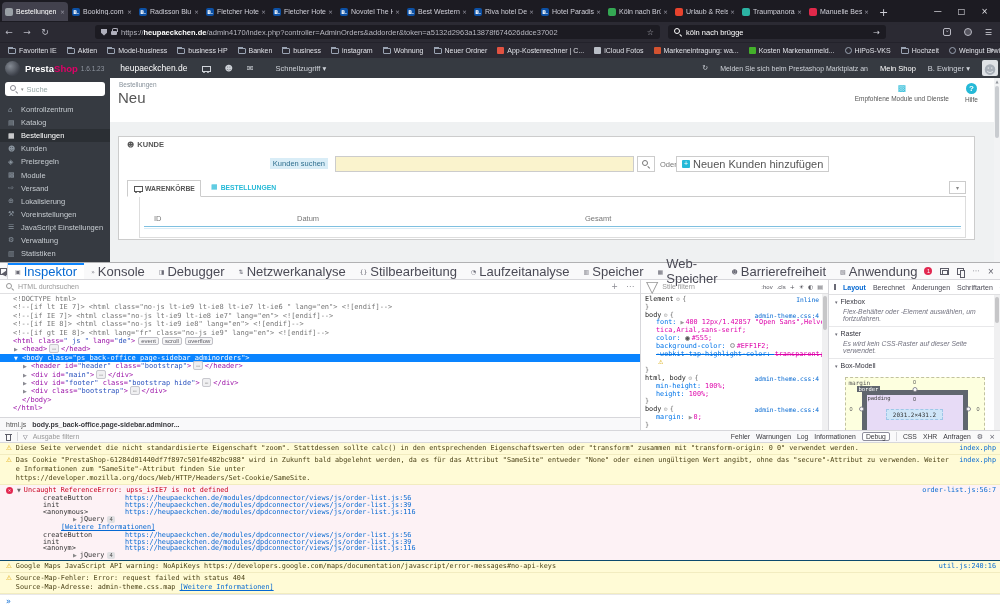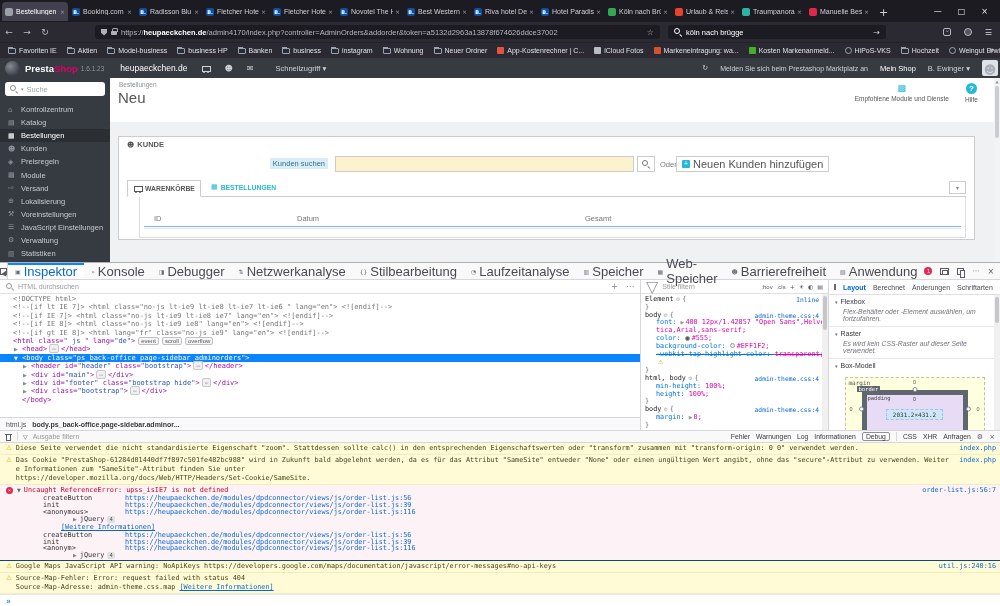--- a/index.html
+++ b/index.html
@@ -669,20 +669,21 @@
             <div class="tl" style="padding-left: 5px;"><span class="arr"></span><span class="sg-c">&lt;!--[if IE 8]&gt; &lt;html class="no-js lt-ie9 ie8" lang="en"&gt; &lt;![endif]--&gt;</span></div>
             <div class="tl" style="padding-left: 5px;"><span class="arr"></span><span class="sg-c">&lt;!--[if gt IE 8]&gt; &lt;html lang="fr" class="no-js ie9" lang="en"&gt; &lt;![endif]--&gt;</span></div>
             <div class="tl" style="padding-left: 5px;"><span class="arr"></span><span class="sg-t">&lt;html</span><span class="sg-t"> class=</span><span class="sg-v">" js "</span><span class="sg-t"> lang=</span><span class="sg-v">"de"</span><span class="sg-t">&gt;</span><span class="nbadge">event</span><span class="nbadge">scroll</span><span class="nbadge">overflow</span></div>
             <div class="tl" style="padding-left: 14px;"><span class="arr">▶</span><span class="sg-t">&lt;head&gt;</span><span class="sg-e">⋯</span><span class="sg-t">&lt;/head&gt;</span></div>
             <div class="tl sel" style="padding-left: 14px;"><span class="arr">▼</span><span class="sg-w">&lt;body class="ps_back-office page-sidebar adminorders"&gt;</span></div>
             <div class="tl" style="padding-left: 23px;"><span class="arr">▶</span><span class="sg-t">&lt;header </span><span class="sg-t">id=</span><span class="sg-v">"header"</span><span class="sg-t"> class=</span><span class="sg-v">"bootstrap"</span><span class="sg-t">&gt;</span><span class="sg-e">⋯</span><span class="sg-t">&lt;/header&gt;</span></div>
             <div class="tl" style="padding-left: 23px;"><span class="arr">▶</span><span class="sg-t">&lt;div </span><span class="sg-t">id=</span><span class="sg-v">"main"</span><span class="sg-t">&gt;</span><span class="sg-e">⋯</span><span class="sg-t">&lt;/div&gt;</span></div>
             <div class="tl" style="padding-left: 23px;"><span class="arr">▶</span><span class="sg-t">&lt;div </span><span class="sg-t">id=</span><span class="sg-v">"footer"</span><span class="sg-t"> class=</span><span class="sg-v">"bootstrap hide"</span><span class="sg-t">&gt;</span><span class="sg-e">⋯</span><span class="sg-t">&lt;/div&gt;</span></div>
             <div class="tl" style="padding-left: 23px;"><span class="arr">▶</span><span class="sg-t">&lt;div </span><span class="sg-t">class=</span><span class="sg-v">"bootstrap"</span><span class="sg-t">&gt;</span><span class="sg-e">⋯</span><span class="sg-t">&lt;/div&gt;</span></div>
             <div class="tl" style="padding-left: 14px;"><span class="arr"></span><span class="sg-t">&lt;/body&gt;</span></div>
+            <div class="tl" style="padding-left: 5px;"><span class="arr"></span><span class="sg-t">&lt;/html&gt;</span></div>
           </div>
         <div id="htmlcrumbs">
           <span class="c1">html.js</span>
           <span class="c2">body.ps_back-office.page-sidebar.adminor...</span>
         </div>
       </div>
 
       <div id="panerules">
         <div id="rulefilter">
           <span class="funnel g">▽</span>

